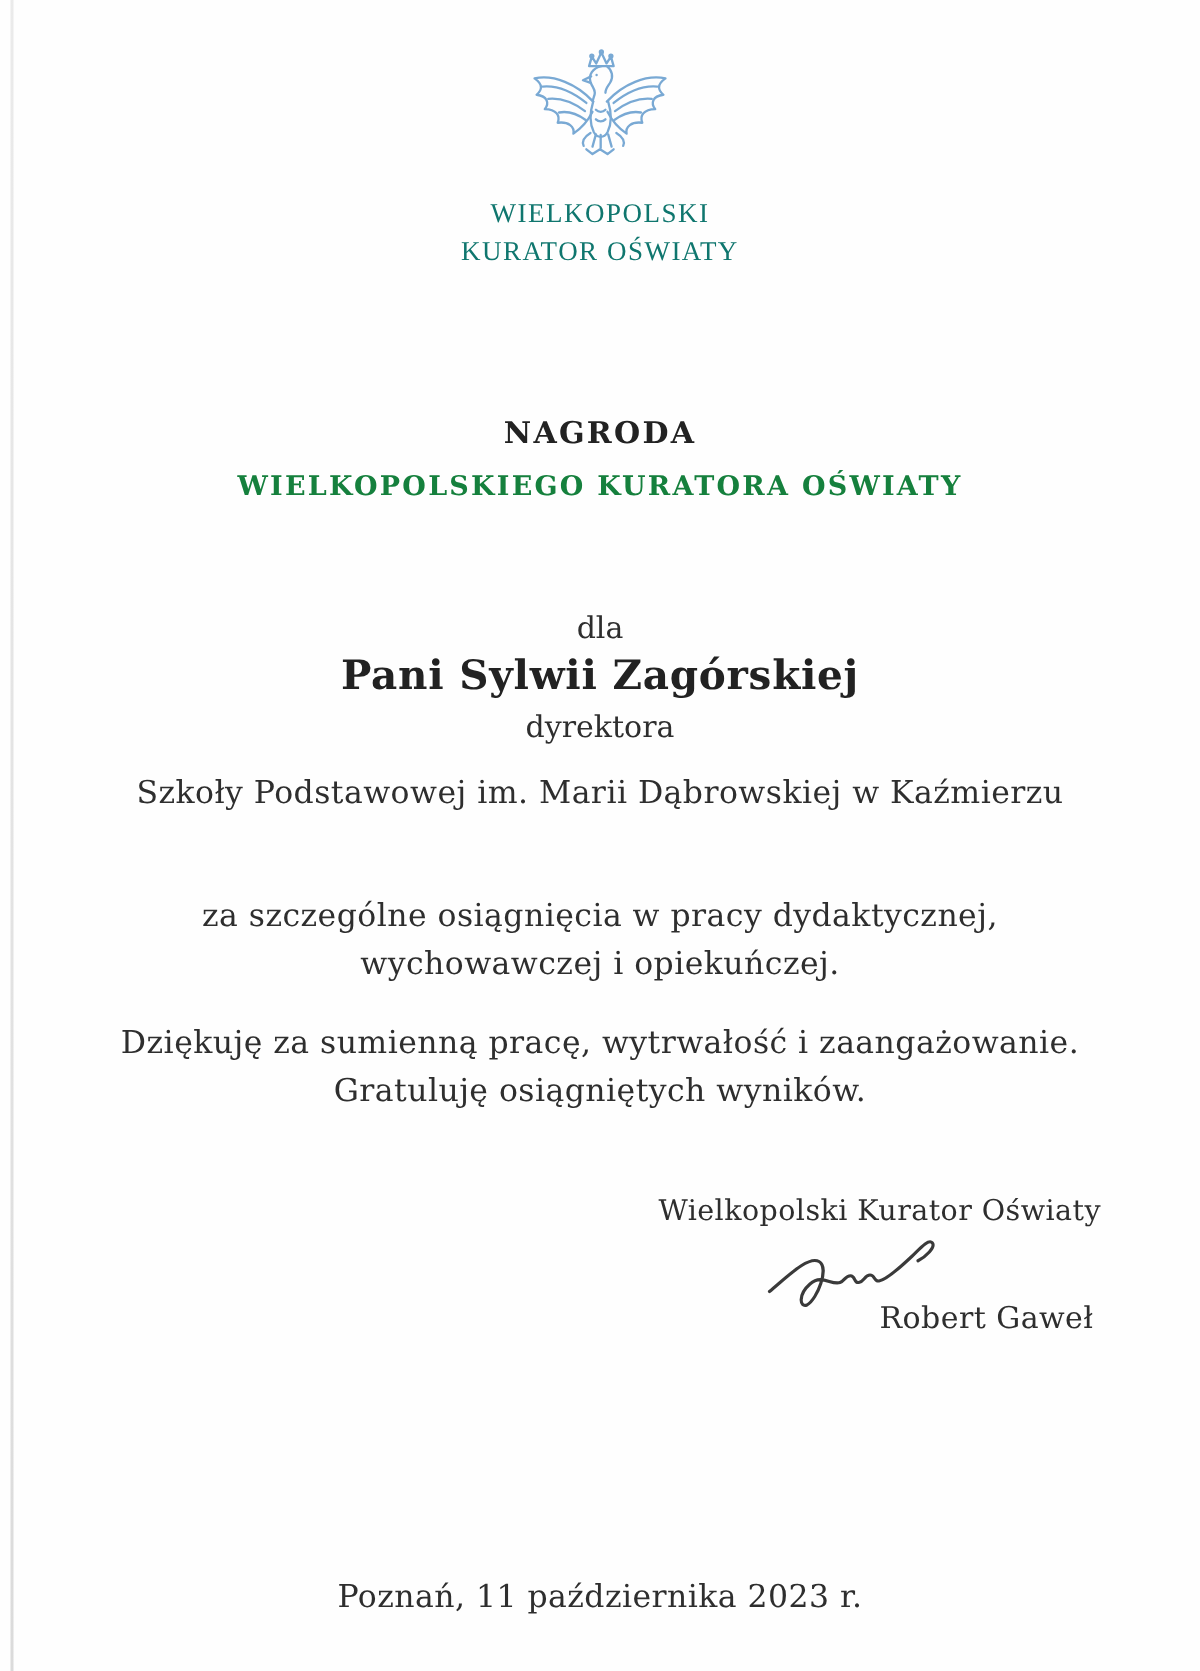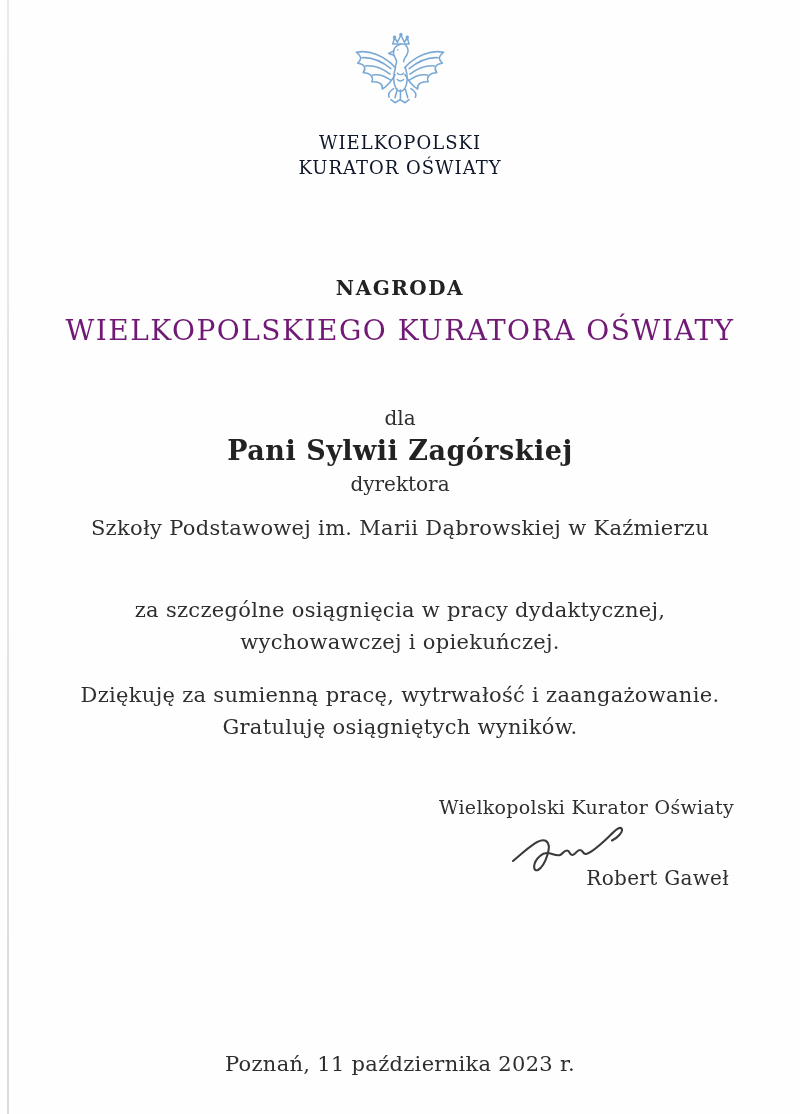--- a/index.html
+++ b/index.html
@@ -35,38 +35,39 @@
   .emblem-wrap {
     position: absolute;
     top: 30px;
     left: 0;
     width: 100%;
     display: flex;
     justify-content: center;
   }
   .org-name {
     top: 130px;
-    color: #0f172a;
+    color: #0f766e;
     font-size: 18px;
     line-height: 25px;
     letter-spacing: 1px;
+    font-family: Liberation Serif, serif;
   }
   .title-1 {
     top: 276px;
     font-size: 20px;
     font-weight: bold;
     letter-spacing: 1.5px;
     color: #222;
   }
   .title-2 {
     top: 314px;
-    font-size: 28px;
-    font-weight: normal;
+    font-size: 18px;
+    font-weight: bold;
     letter-spacing: 1.5px;
-    color: #701a75;
+    color: #15803d;
   }
   .dla {
     top: 382px;
     font-size: 20px;
     margin-top: 24px;
   }
   .recipient-name {
     top: 435px;
     font-size: 27px;
     font-weight: bold;

